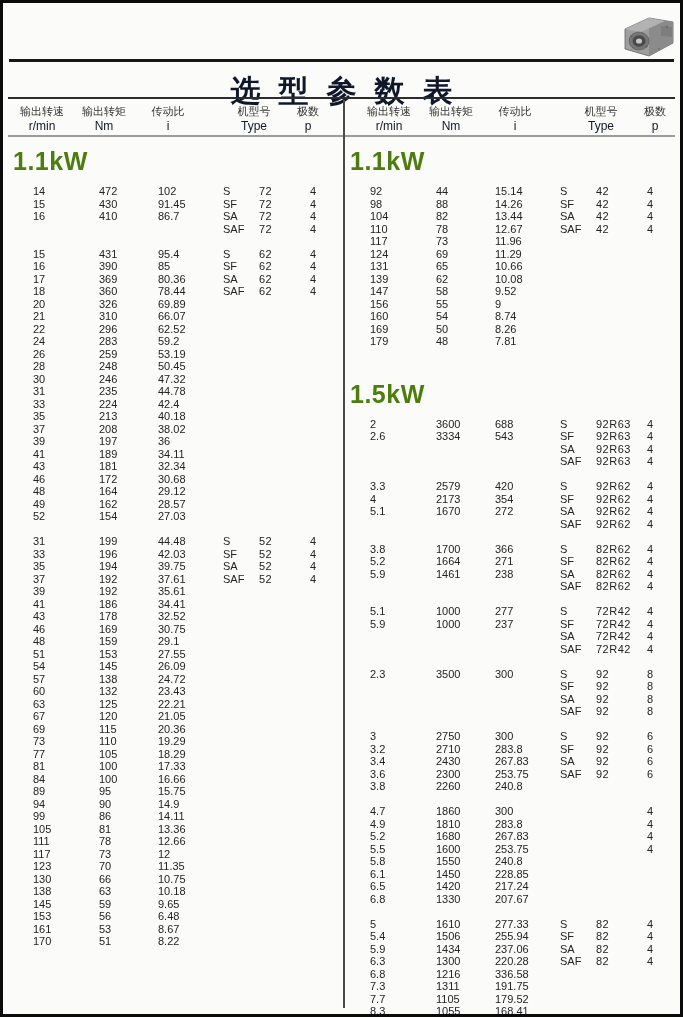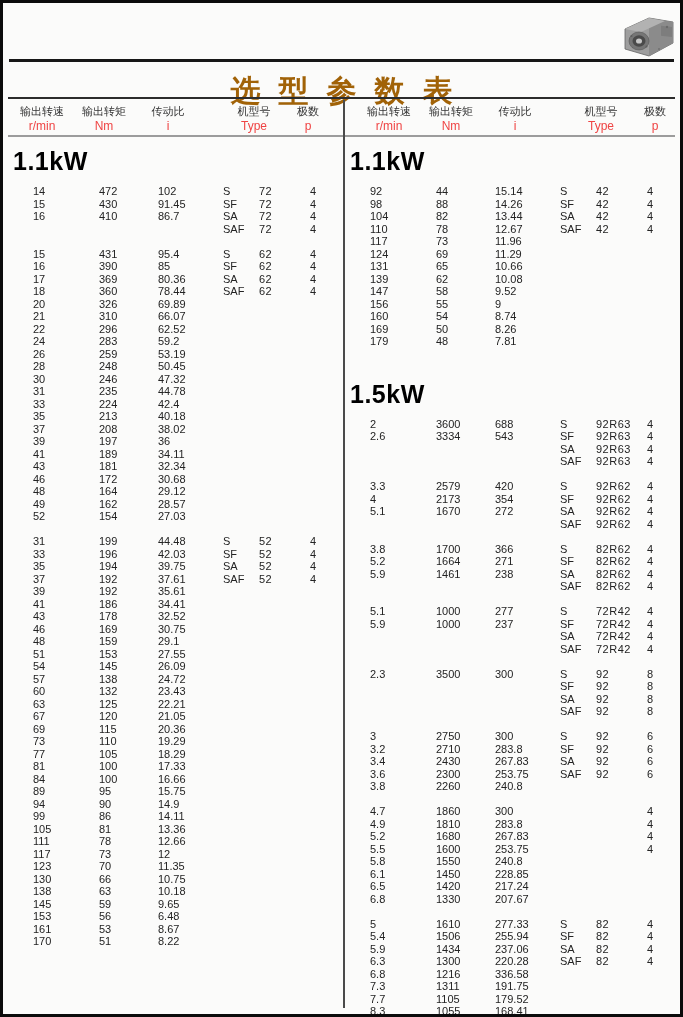--- a/index.html
+++ b/index.html
@@ -18,40 +18,40 @@
   }
   
   .rule-top    { position:absolute; left:6px;  right:6px; top:56px;  height:3px; background:#171717; }
   .rule-title  { position:absolute; left:5px;  right:5px; top:94px;  height:2px; background:#2c2c2c; }
   .rule-header { position:absolute; left:5px;  right:5px; top:132px; height:2px; background:#9c9c9c; }
   .vdivider    { position:absolute; left:340px; top:97px; width:2px; height:908px; background:#4a4a4a; }
 
   .title {
     position:absolute; top:58px; left:0; right:0; margin:10px;
     text-align:center;
-    font-size:30px; font-weight:bold; color:#a16207;
+    font-size:30px; font-weight:bold; color:#0f172a;
     letter-spacing:18px; text-indent:18px;
     white-space:nowrap;
   }
 
   
   .hband { position:absolute; top:98px; height:34px; width:333px; }
   .hband.left  { left:5px; }
   .hband.right { left:352px; }
   .hcn   { position:absolute; top:3px;  font-size:11px; color:#333; transform:translateX(-50%); white-space:nowrap; }
-  .hunit { position:absolute; top:18px; font-size:12px; color:#ef4444; transform:translateX(-50%); white-space:nowrap; }
+  .hunit { position:absolute; top:18px; font-size:12px; color:#0f172a; transform:translateX(-50%); white-space:nowrap; }
   .hx0{left:34px}.hx1{left:96px}.hx2{left:160px}.hx3{left:246px}.hx4{left:300px}
 
   
   .col { position:absolute; top:138px; width:332px; }
   .col-left  { left:10px; }
   .col-right { left:347px; }
 
   .power {
-    font-size:25px; font-weight:bold; color:#000000;
+    font-size:25px; font-weight:bold; color:#4d7c0f;
     margin:6px 0 9px 0; letter-spacing:0.5px;
   }
   .section + .section { margin-top:32px; }
   .group + .group { margin-top:12.5px; }
 
   .row  { position:relative; height:12.5px; }
   .cell { position:absolute; top:0; font-size:11px; line-height:12px; white-space:nowrap; color:#232323; }
   .c-speed   { left:20px; }
   .c-torque  { left:86px; }
   .c-ratio   { left:145px; }

